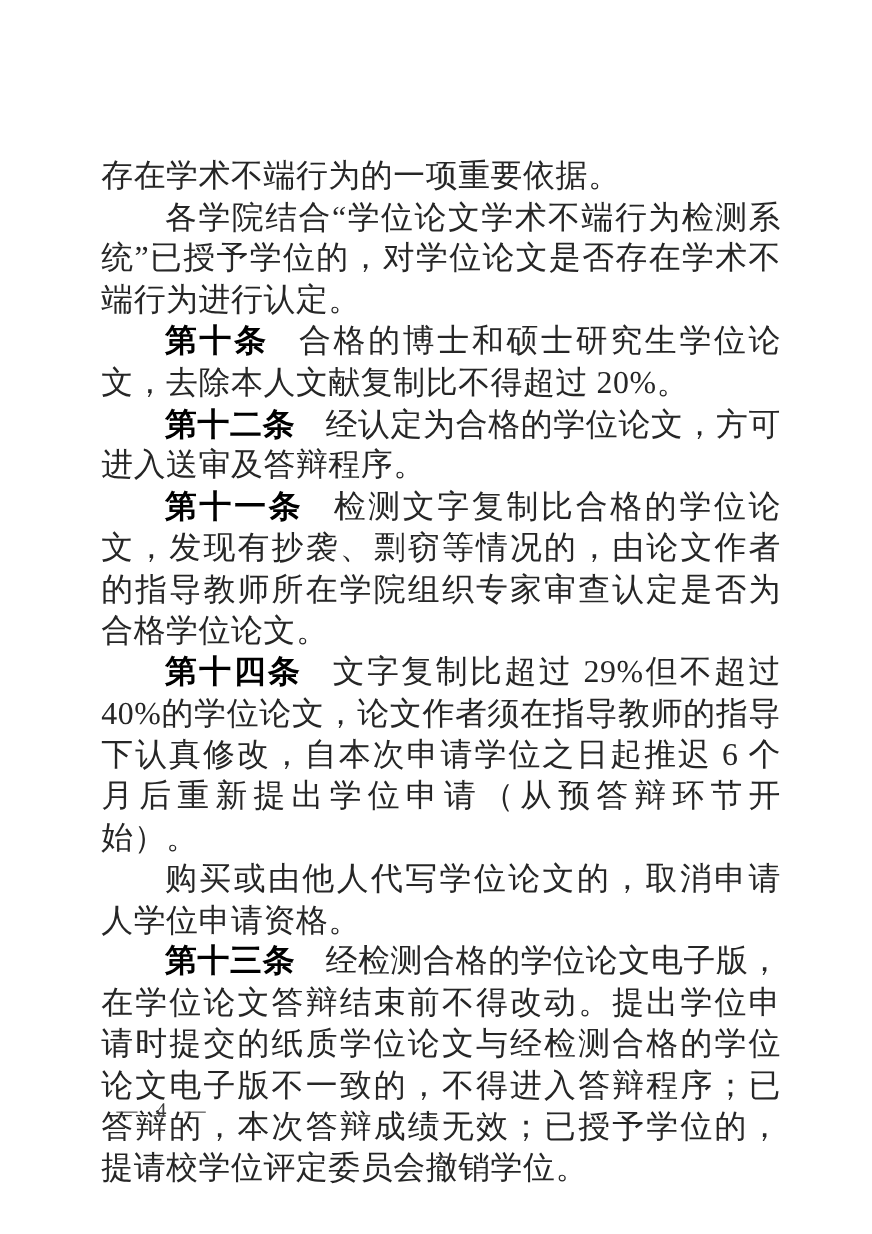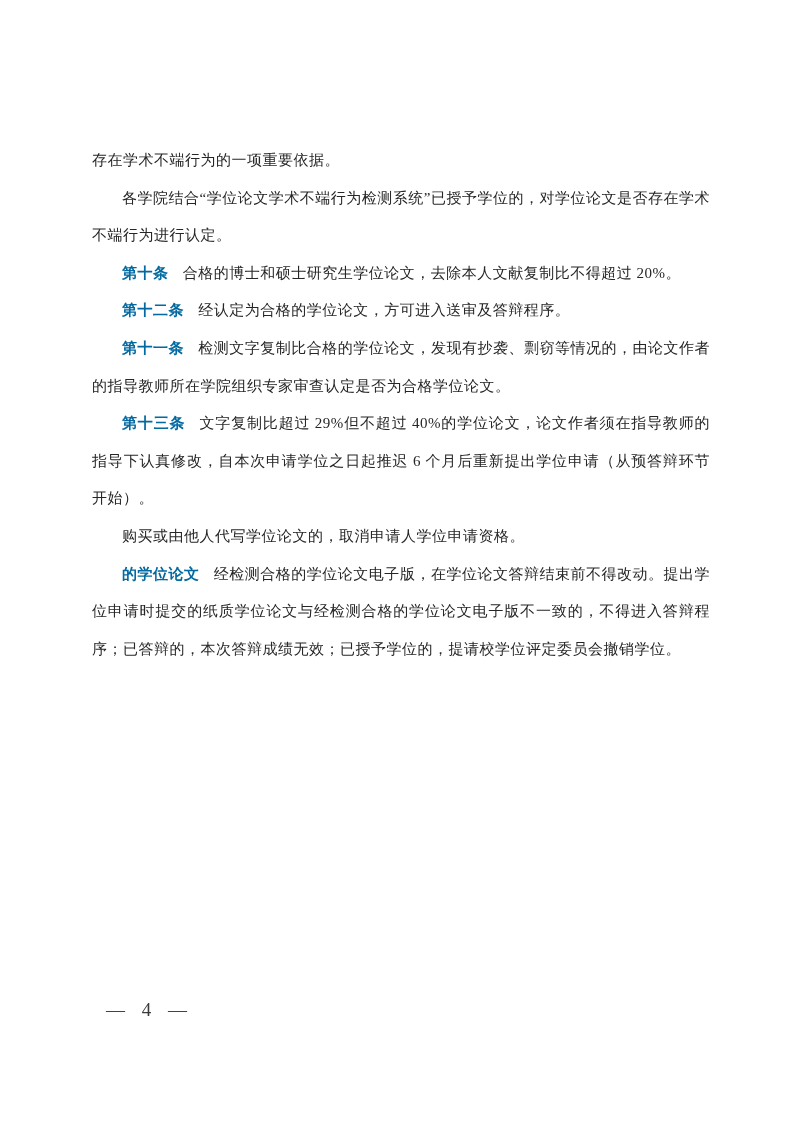--- a/index.html
+++ b/index.html
@@ -21,37 +21,37 @@
     width: 793px;
     height: 1122px;
     background: #ffffff;
   }
   .doc-body {
     position: absolute;
     left: 92px;
     top: 142px;
     width: 618px;
     color: #262626;
-    font-size: 15px;
+    font-size: 29px;
     line-height: 37.6px;
     text-align: justify;
     text-justify: inter-character;
     letter-spacing: 0.5px;
   }
   .para {
     margin: 0;
     padding: 0;
     text-indent: 2em;
   }
   .para.no-indent {
     text-indent: 0;
   }
   .term {
     font-weight: bold;
-    color: #0369a1;
+    color: #000000;
     margin-right: 0.95em;
   }
   .term:empty {
     display: none;
     margin: 0;
   }
   .page-footer {
     position: absolute;
     left: 106px;
     top: 998px;
@@ -73,24 +73,24 @@
     <p class="para no-indent"><span>存在学术不端行为的一项重要依据。</span></p>
 
     <p class="para"><span>各学院结合“学位论文学术不端行为检测系统”已授予学位的，对学位论文是否存在学术不端行为进行认定。</span></p>
 
     <p class="para"><span class="term">第十条</span><span>合格的博士和硕士研究生学位论文，去除本人文献复制比不得超过 20%。</span></p>
 
     <p class="para"><span class="term">第十二条</span><span>经认定为合格的学位论文，方可进入送审及答辩程序。</span></p>
 
     <p class="para"><span class="term">第十一条</span><span>检测文字复制比合格的学位论文，发现有抄袭、剽窃等情况的，由论文作者的指导教师所在学院组织专家审查认定是否为合格学位论文。</span></p>
 
-    <p class="para"><span class="term">第十三条</span><span>文字复制比超过 29%但不超过 40%的学位论文，论文作者须在指导教师的指导下认真修改，自本次申请学位之日起推迟 6 个月后重新提出学位申请（从预答辩环节开始）。</span></p>
+    <p class="para"><span class="term">第十四条</span><span>文字复制比超过 29%但不超过 40%的学位论文，论文作者须在指导教师的指导下认真修改，自本次申请学位之日起推迟 6 个月后重新提出学位申请（从预答辩环节开始）。</span></p>
 
 
     <p class="para"><span>购买或由他人代写学位论文的，取消申请人学位申请资格。</span></p>
 
-    <p class="para"><span class="term">的学位论文</span><span>经检测合格的学位论文电子版，在学位论文答辩结束前不得改动。提出学位申请时提交的纸质学位论文与经检测合格的学位论文电子版不一致的，不得进入答辩程序；已答辩的，本次答辩成绩无效；已授予学位的，提请校学位评定委员会撤销学位。</span></p>
+    <p class="para"><span class="term">第十三条</span><span>经检测合格的学位论文电子版，在学位论文答辩结束前不得改动。提出学位申请时提交的纸质学位论文与经检测合格的学位论文电子版不一致的，不得进入答辩程序；已答辩的，本次答辩成绩无效；已授予学位的，提请校学位评定委员会撤销学位。</span></p>
 
   </div>
 
   <div class="page-footer">— 4 —</div>
 
 </div>
 
 </body></html>

